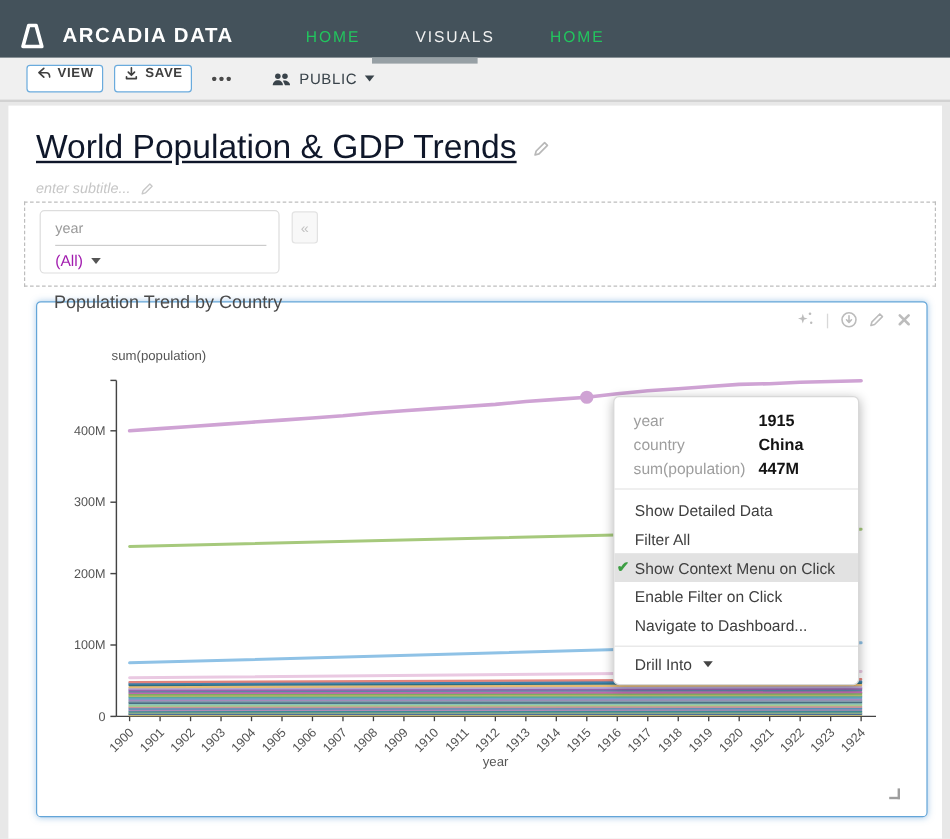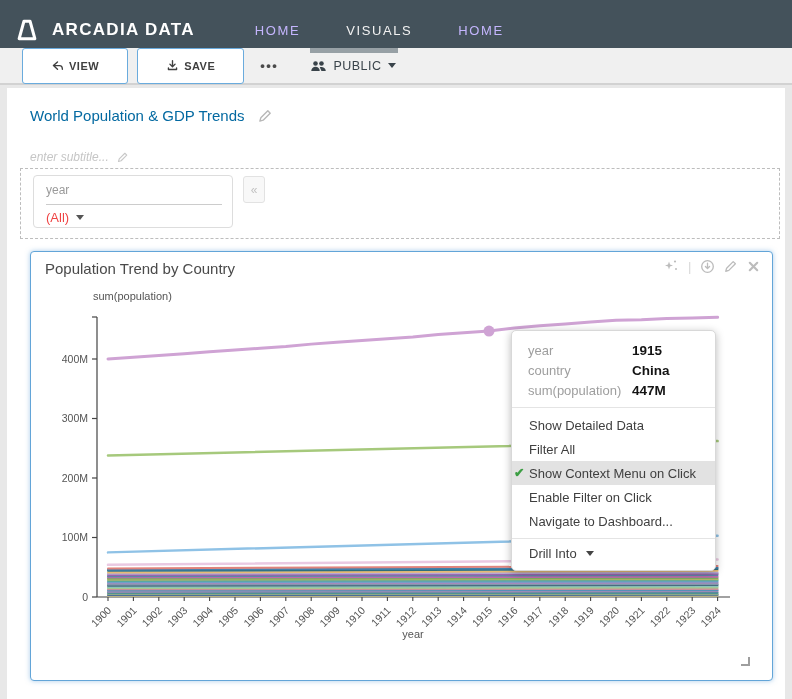--- a/index.html
+++ b/index.html
@@ -3,52 +3,52 @@
 <meta charset="utf-8">
 <style>
   * { box-sizing: border-box; }
   body { margin:0; background:#e8e8e8; font-family:"Liberation Sans", sans-serif; }
   .page { position:relative; width:792px; height:699px; background:#e8e8e8; overflow:hidden; }
 
   
   .navbar { position:absolute; left:0; top:0; width:792px; height:60px; background:#44525b; display:flex; align-items:center; }
   .brand { display:flex; align-items:center; gap:11px; margin-left:13px; color:#fff; font-size:17px; font-weight:bold; letter-spacing:1.3px; white-space:nowrap; }
   .nav-items { display:flex; margin-left:60px; gap:46px; }
-  .nav-item { font-size:13px; letter-spacing:1.6px; color:#c4b5fd; cursor:pointer; }
+  .nav-item { font-size:13px; letter-spacing:1.6px; color:#22c55e; cursor:pointer; }
   .nav-item.active { color:#f2f2f2; }
   .tab-indicator { position:absolute; left:310px; top:48px; width:88px; height:5px; background:#97a0a5; z-index:3; }
 
   
   .toolbar { position:absolute; left:0; top:48px; width:792px; height:37px; background:#f0f0f0; border-bottom:2px solid #d2d2d2; display:flex; align-items:center; }
-  .tb-btn { display:inline-flex; align-items:center; gap:5px; background:#fff; border:1px solid #6aabdd; border-radius:3px; height:36px; padding:0 28px; font-size:11px; font-weight:bold; color:#3f3f3f; letter-spacing:.5px; cursor:pointer; }
+  .tb-btn { display:inline-flex; align-items:flex-start; gap:5px; background:#fff; border:1px solid #6aabdd; border-radius:3px; height:23px; padding:0 7px; font-size:11px; font-weight:bold; color:#3f3f3f; letter-spacing:.5px; cursor:pointer; }
   .tb-btn svg { display:block; }
   .tb-view { margin-left:22px; }
   .tb-save { margin-left:9px; }
   .tb-more { margin-left:16px; font-size:13px; font-weight:bold; color:#4a4a4a; letter-spacing:1.5px; cursor:pointer; }
   .tb-public { margin-left:32px; display:flex; align-items:center; gap:6px; font-size:12.5px; font-weight:normal; color:#39434a; letter-spacing:.5px; cursor:pointer; }
   .caret-down { width:0; height:0; border-left:4.5px solid transparent; border-right:4.5px solid transparent; border-top:5px solid #39434a; display:inline-block; }
 
   
   .content { position:absolute; left:7px; top:88px; width:778px; height:611px; background:#fff; }
   .page-title-row { position:absolute; left:30px; top:107px; display:flex; align-items:center; gap:13px; }
-  .page-title { font-size:15px; color:#0369a1; font-weight:normal; }
+  .page-title { font-size:28px; color:#0f172a; font-weight:normal;text-decoration:underline; }
   .subtitle-row { position:absolute; left:30px; top:150px; display:flex; align-items:center; gap:8px; }
   .subtitle { font-size:12px; font-style:italic; color:#c6c6c6; }
 
   .filter-region { position:absolute; left:20px; top:168px; width:760px; height:71px; border:1px dashed #bdbdbd; }
   .filter-card { position:absolute; left:33px; top:175px; width:200px; height:53px; background:#fff; border:1px solid #ddd; border-radius:4px; }
   .filter-field { position:absolute; left:12px; top:7px; font-size:12px; color:#9a9a9a; }
   .filter-underline { position:absolute; left:12px; top:28px; width:176px; height:1px; background:#ccc; }
-  .filter-value { position:absolute; left:12px; top:34px; font-size:13px; color:#ef4444; display:flex; align-items:center; gap:7px; cursor:pointer; }
+  .filter-value { position:absolute; left:12px; top:34px; font-size:13px; color:#a21caf; display:flex; align-items:center; gap:7px; cursor:pointer; }
   .filter-value .caret-down { border-top-color:#555; }
   .collapse-btn { position:absolute; left:243px; top:176px; width:22px; height:27px; background:#f8f8f8; border:1px solid #e2e2e2; border-radius:3px; color:#c2c2c2; font-size:12px; display:flex; align-items:center; justify-content:center; cursor:pointer; }
 
   
   .panel { position:absolute; left:30px; top:251px; width:743px; height:430px; background:#fff; border:1px solid #63a5d8; border-radius:4px; box-shadow:0 0 5px rgba(90,155,213,.5); }
-  .panel-title { position:absolute; left:45px; top:260px; font-size:15px; color:#4a4a4a; }
+  .panel-title { position:absolute; left:45px; top:244px; font-size:15px; color:#4a4a4a; }
   .panel-icons { position:absolute; left:663px; top:258px; display:flex; align-items:center; gap:9px; color:#bcbcbc; }
   .panel-icons .sep { color:#d8d8d8; font-size:13px; }
   .panel-icons svg { display:block; cursor:pointer; }
   .chart-wrap { position:absolute; left:35px; top:290px; width:700px; height:365px; }
   .resize-handle { position:absolute; left:741px; top:657px; width:9px; height:9px; border-right:2px solid #9e9e9e; border-bottom:2px solid #9e9e9e; cursor:nwse-resize; }
 
   
   .context-menu { position:absolute; left:511px; top:330px; width:205px; background:#fff; border:1px solid #d8d8d8; border-radius:5px; box-shadow:0 2px 9px rgba(0,0,0,.28); z-index:6; font-size:13px; }
   .cm-tooltip { padding:9px 0 7px; }
   .cm-row { display:flex; padding:2.5px 16px; }

